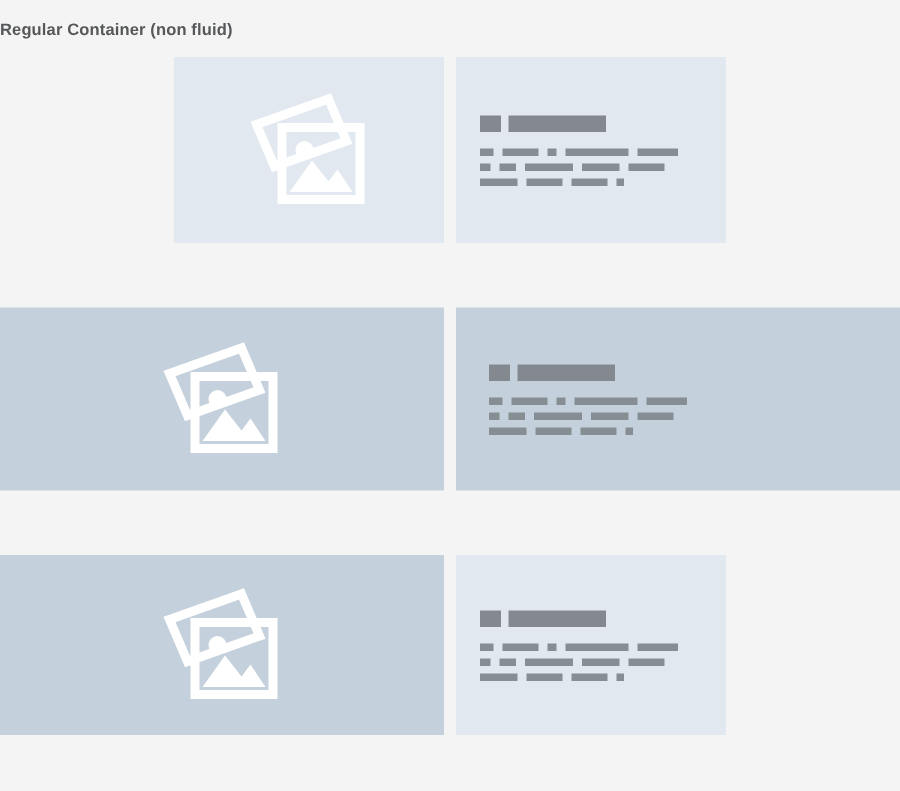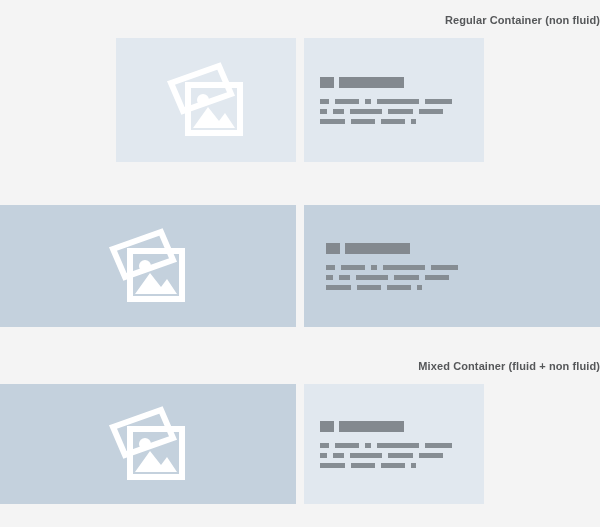--- a/index.html
+++ b/index.html
@@ -16,21 +16,21 @@
   }
 
   .page {
     width: 600px;
     height: 527px;
     position: relative;
   }
 
   
   .section-title {
-    text-align: right;
+    text-align: left;
     font-size: 11px;
     font-weight: bold;
     color: #555759;
     letter-spacing: 0.1px;
     line-height: 14px;
   }
 
   
   .row {
     display: flex;
@@ -201,21 +201,20 @@
             <span class="bar" style="width:24px"></span>
             <span class="bar" style="width:24px"></span>
             <span class="bar" style="width:5px"></span>
           </div>
         </div>
       </div>
     </div>
   </div>
 
   <div style="height:32px" class="sp"></div>
-  <div class="section-title">Mixed Container (fluid + non fluid)</div>
 
   <div style="height:11px" class="sp"></div>
 
   <div class="row mixed">
     <div class="panel media dark" style="width:296px;height:120px">
       <svg class="img-icon" width="86" height="78" viewBox="0 0 86 78">
         <g fill="none" stroke="#ffffff" stroke-width="6">
           <polygon points="8,22 56,5 68,33 20,50"></polygon>
         </g>
         <g fill="none" stroke="#ffffff" stroke-width="6">

